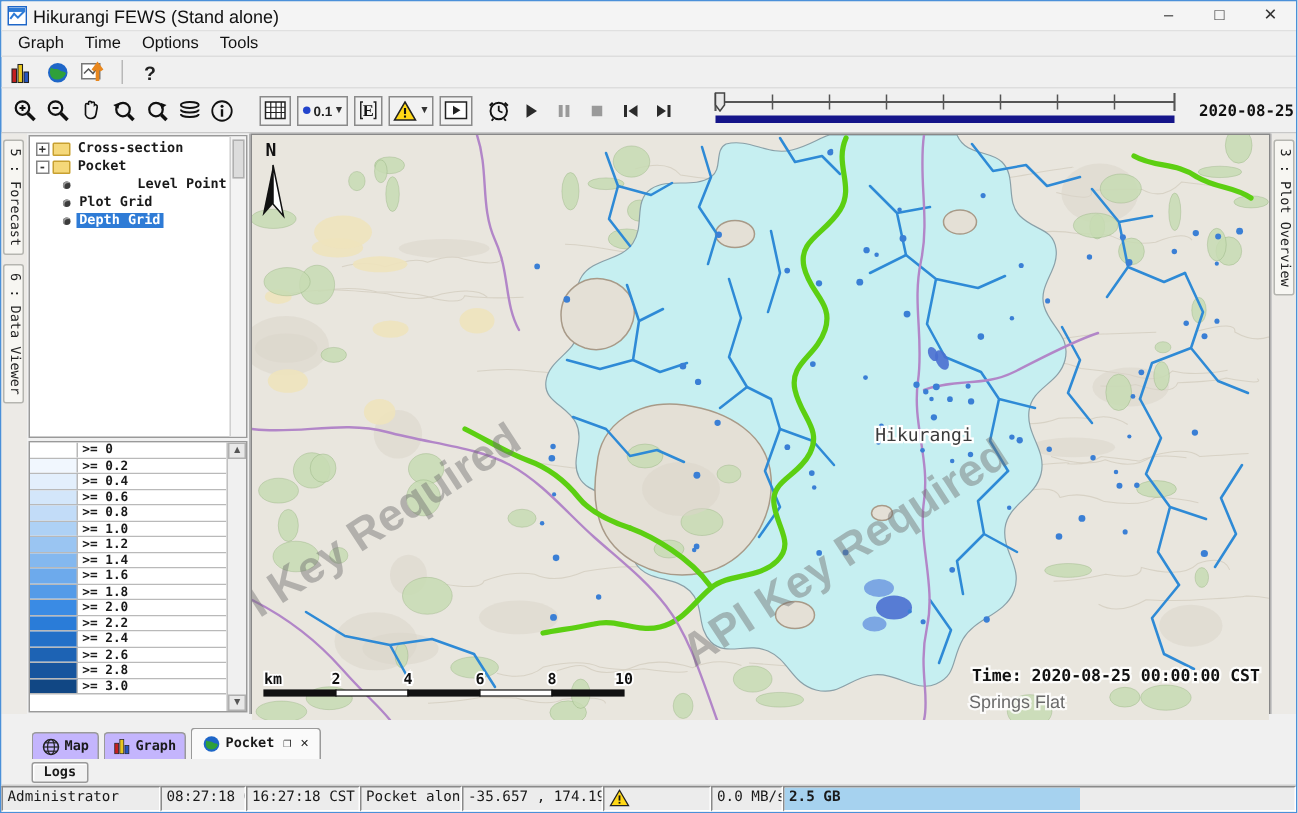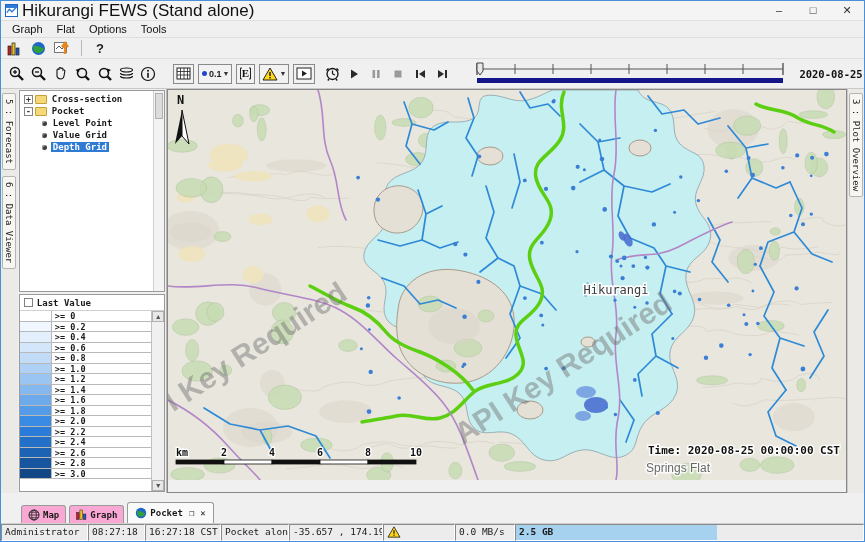--- a/index.html
+++ b/index.html
@@ -8,21 +8,21 @@
     --hill:#dbd6cb; --dot:#3a7fd5; --navy:#15158a; --island:#e4e0d6;
   }
   *{box-sizing:border-box;margin:0;padding:0;}
   body{width:865px;height:542px;overflow:hidden;background:#f0f0f0;
        font-family:"Liberation Sans",sans-serif;font-size:11px;color:#1a1a1a;}
   .window{width:865px;height:542px;border:1px solid #4a90d9;display:flex;flex-direction:column;background:#f0f0f0;}
 
   
   .titlebar{height:20px;background:#f4f4f4;display:flex;align-items:center;padding-left:4px;border-bottom:1px solid #e0e0e0;}
   .app-logo{width:13px;height:13px;border:1px solid #1e66c8;background:#fff;margin-right:4px;flex:0 0 auto;}
-  .title-text{font-size:17px;color:#111;}
+  .title-text{font-size:12px;color:#111;}
   .win-controls{margin-left:auto;display:flex;height:100%;}
   .win-btn{width:34px;text-align:center;line-height:19px;font-size:11px;color:#333;}
 
   
   .menubar{height:17px;background:#f0f0f0;display:flex;align-items:center;padding-left:4px;border-bottom:1px solid #ddd;}
   .menu-item{padding:0 7px;font-size:11px;color:#111;}
 
   
   .toolbar1{height:21px;display:flex;align-items:center;padding-left:4px;gap:6px;border-bottom:1px solid #ddd;}
   .toolbar2{height:30px;display:flex;align-items:center;padding-left:6px;gap:4px;border-bottom:1px solid #c8c8c8;}
@@ -84,21 +84,21 @@
   .placelabel{font-family:"Liberation Sans",sans-serif;font-size:12px;fill:#6a6a6a;paint-order:stroke;stroke:rgba(255,255,255,0.8);stroke-width:3;}
   .timelabel{font-family:"DejaVu Sans Mono",monospace;font-size:11px;font-weight:bold;fill:#111;paint-order:stroke;stroke:rgba(255,255,255,0.85);stroke-width:3;}
   .scale-text{font-family:"DejaVu Sans Mono",monospace;font-size:10px;font-weight:bold;fill:#111;paint-order:stroke;stroke:#fff;stroke-width:2.5;}
   .scale-b{fill:#111;stroke:#111;stroke-width:0.8;}
   .scale-w{fill:#fff;stroke:#111;stroke-width:0.8;}
   .north-text{font-family:"DejaVu Sans Mono",monospace;font-size:12px;font-weight:bold;fill:#111;}
 
   
   .spacer{height:8px;background:#f0f0f0;}
   .tabsrow{height:22px;display:flex;align-items:flex-end;padding-left:20px;gap:3px;background:#f0f0f0;}
-  .dtab{display:flex;align-items:center;gap:3px;border:1px solid #9a9a9a;border-bottom:none;background:#f9a8d4;height:18px;padding:0 6px;border-radius:3px 3px 0 0;font-family:"DejaVu Sans Mono",monospace;font-size:9px;font-weight:bold;}
+  .dtab{display:flex;align-items:center;gap:3px;border:1px solid #9a9a9a;border-bottom:none;background:#c4b5fd;height:18px;padding:0 6px;border-radius:3px 3px 0 0;font-family:"DejaVu Sans Mono",monospace;font-size:9px;font-weight:bold;}
   .dtab.active{background:#fafafa;height:21px;padding:0 7px;}
   .dtab .wc{font-size:9px;margin-left:3px;color:#222;}
   .logsrow{height:17px;display:flex;align-items:center;padding-left:20px;background:#f0f0f0;}
   .logs-btn{border:1px solid #9a9a9a;background:#f2f2f2;box-shadow:inset 1px 1px 0 #fff;font-family:"DejaVu Sans Mono",monospace;font-size:9px;font-weight:bold;padding:1px 7px;border-radius:2px;}
 
   .statusbar{height:18px;display:flex;background:#ececec;border-top:1px solid #cfcfcf;}
   .scell{border:1px solid;border-color:#8a8a8a #ffffff #ffffff #8a8a8a;background:#ececec;font-family:"DejaVu Sans Mono",monospace;font-size:9.5px;line-height:14px;padding:0 3px;white-space:nowrap;overflow:hidden;flex:0 0 auto;}
   .scell.mem{position:relative;font-weight:bold;}
   .scell.mem .fill{position:absolute;left:0;top:0;bottom:0;width:58%;background:#a6d2ef;}
   .scell.mem span{position:relative;}
@@ -118,21 +118,21 @@
     <span class="title-text">Hikurangi FEWS  (Stand alone)</span>
     <div class="win-controls">
       <span class="win-btn">–</span>
       <span class="win-btn">□</span>
       <span class="win-btn">✕</span>
     </div>
   </div>
 
   <div class="menubar">
       <span class="menu-item">Graph</span>
-      <span class="menu-item">Flat</span>
+      <span class="menu-item">Time</span>
       <span class="menu-item">Options</span>
       <span class="menu-item">Tools</span>
     </div>
 
   <div class="toolbar1">
     <span class="tb-icon">
       <svg width="15" height="15" viewBox="0 0 15 15">
           <rect x="1" y="5" width="3" height="9" fill="#c42020" stroke="#222" stroke-width="0.7"></rect>
           <rect x="5" y="2" width="3" height="12" fill="#e8c61e" stroke="#222" stroke-width="0.7"></rect>
           <rect x="9" y="7" width="3" height="7" fill="#2555c0" stroke="#222" stroke-width="0.7"></rect>
@@ -313,42 +313,38 @@
             <div class="tree-row" style="padding-left: 4px;">
               <span class="expander">+</span>
               <span class="folder-icon"></span>
               <span class="tree-label">Cross-section</span>
             </div>
             <div class="tree-row" style="padding-left: 4px;">
               <span class="expander">-</span>
               <span class="folder-icon"></span>
               <span class="tree-label">Pocket</span>
             </div>
-            <div class="tree-row" style="padding-left: 20px;">
+            <div class="tree-row" style="padding-left: 20px; justify-content: space-between;">
               <span class="bullet-icon"></span>
               <span class="tree-label">Level Point</span>
             </div>
             <div class="tree-row" style="padding-left: 20px;">
               <span class="bullet-icon"></span>
-              <span class="tree-label">Value Grid</span>
+              <span class="tree-label">Plot Grid</span>
             </div>
             <div class="tree-row" style="padding-left: 20px;">
               <span class="bullet-icon"></span>
               <span class="tree-label selected">Depth Grid</span>
             </div>
           </div>
         <div class="slim-scroll">
             <div class="slim-thumb"></div>
           </div>
       </div>
       <div class="legendbox">
-        <div class="legend-head">
-          <span class="checkbox"></span>
-          <span>Last Value</span>
-        </div>
         <div class="legend-body">
           <div class="legend-list">
               <div class="legend-row">
                 <div class="legend-swatch" style="background: rgb(255, 255, 255);"></div>
                 <div class="legend-label">&gt;= 0</div>
               </div>
               <div class="legend-row">
                 <div class="legend-swatch" style="background: rgb(241, 247, 254);"></div>
                 <div class="legend-label">&gt;= 0.2</div>
               </div>
@@ -747,33 +743,36 @@
       <svg width="12" height="12" viewBox="0 0 12 12">
           <circle cx="6" cy="6" r="5.2" fill="#1e66c8"></circle>
           <path d="M2.5,3.5 C4,5 5.5,3.5 7,5 C8,6 9.5,5.2 10.3,6.6 C9,9.6 6,10.4 3.6,9 C2,8 2,5 2.5,3.5 Z" fill="#2fa03a"></path>
         </svg>
       <span>Pocket</span>
       <span class="wc">❐</span>
       <span class="wc">✕</span>
     </span>
   </div>
 
+  <div class="logsrow">
+    <span class="logs-btn">Logs</span>
+  </div>
 
   <div class="statusbar">
-    <span class="scell" style="width:87px">Administrator</span>
+    <span class="scell" style="width:106px">Administrator</span>
     <span class="scell" style="width:57px">08:27:18 GMT</span>
     <span class="scell" style="width:76px">16:27:18 CST</span>
     <span class="scell" style="width:68px">Pocket alone</span>
     <span class="scell" style="width:94px">-35.657 , 174.199</span>
     <span class="scell" style="width:72px">
       <svg class="warn-svg" width="14" height="12" viewBox="0 0 16 14">
           <path d="M8,1 L15,13 L1,13 Z" fill="#ffd817" stroke="#222" stroke-width="1"></path>
           <rect x="7.3" y="5" width="1.4" height="4" fill="#111"></rect>
           <rect x="7.3" y="10" width="1.4" height="1.4" fill="#111"></rect>
         </svg>
     </span>
-    <span class="scell" style="width:60px">0.0 MB/s</span>
+    <span class="scell" style="width:48px">0.0 MB/s</span>
     <span class="scell mem" style="flex:1">
       <span class="fill"></span>
       <span>2.5 GB</span>
     </span>
   </div>
 </div>
 
 </body></html>

